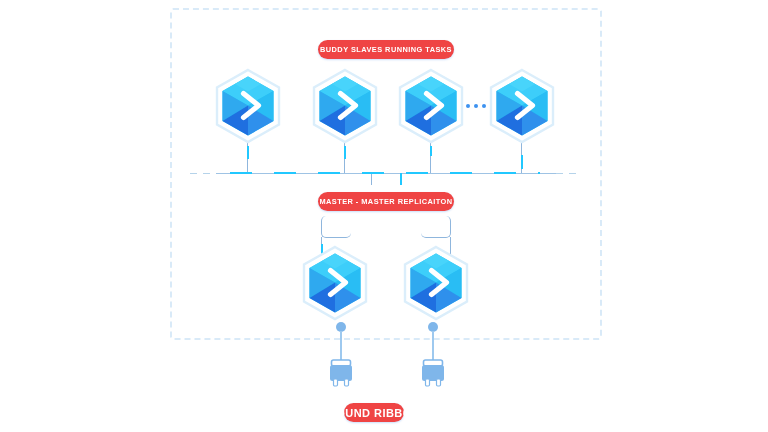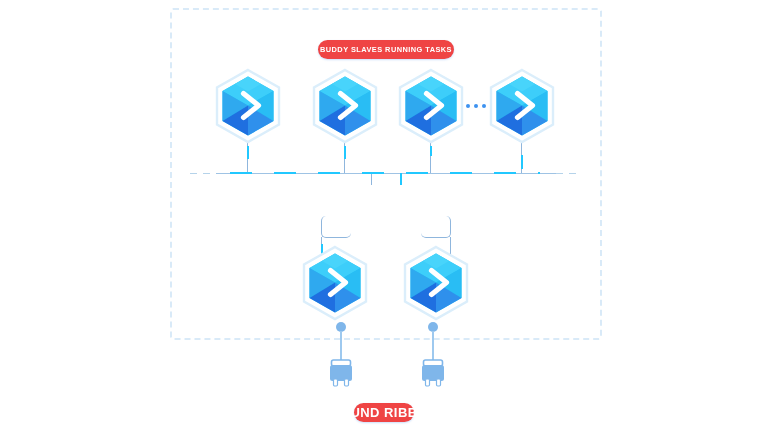--- a/index.html
+++ b/index.html
@@ -36,21 +36,21 @@
     box-shadow:0 1px 2px rgba(47,128,236,.25);
     z-index:6;
   }
   #pill-top{
     left:318px;top:40px;width:136px;height:19px;font-size:7.4px;
   }
   #pill-mid{
     left:318px;top:192px;width:136px;height:19px;font-size:7.4px;
   }
   #pill-bottom{
-    left:344px;top:403px;width:60px;height:19px;font-size:13px;margin-left:10px;
+    left:344px;top:403px;width:60px;height:19px;font-size:11px;
   }
 
   
   .hex{
     position:absolute;
     width:70px;height:76px;
     z-index:5;
   }
   .hex svg{display:block;width:70px;height:76px;overflow:visible;}
 
@@ -178,20 +178,21 @@
   <div class="vline-lit" style="left:521px;top:155px;height:14px;"></div>
 
   <div class="hline" style="left:216px;top:172.5px;width:340px;"></div>
   <div class="bus-dash" style="left:230px;top:171.5px;width:310px;"></div>
   <div class="bus-end" style="left:190px;top:172.5px;width:26px;"></div>
   <div class="bus-end" style="left:556px;top:172.5px;width:26px;"></div>
 
   <div class="vline" style="left:371px;top:173px;height:12px;"></div>
   <div class="vline-lit" style="left:400px;top:173px;height:12px;"></div>
 
+  <div class="pill" id="pill-mid">MASTER - MASTER REPLICAITON</div>
 
   <div class="corner bracket-l" style="left:321px;top:216px;width:30px;height:22px;"></div>
   <div class="vline" style="left:321px;top:237px;height:18px;"></div>
   <div class="vline-lit" style="left:321px;top:244px;height:11px;"></div>
 
   <div class="corner bracket-r" style="left:421px;top:216px;width:30px;height:22px;"></div>
   <div class="vline" style="left:449.6px;top:237px;height:18px;"></div>
 
   <div class="hex" style="left:300px;top:245px;">
     <svg viewBox="0 0 70 76">

